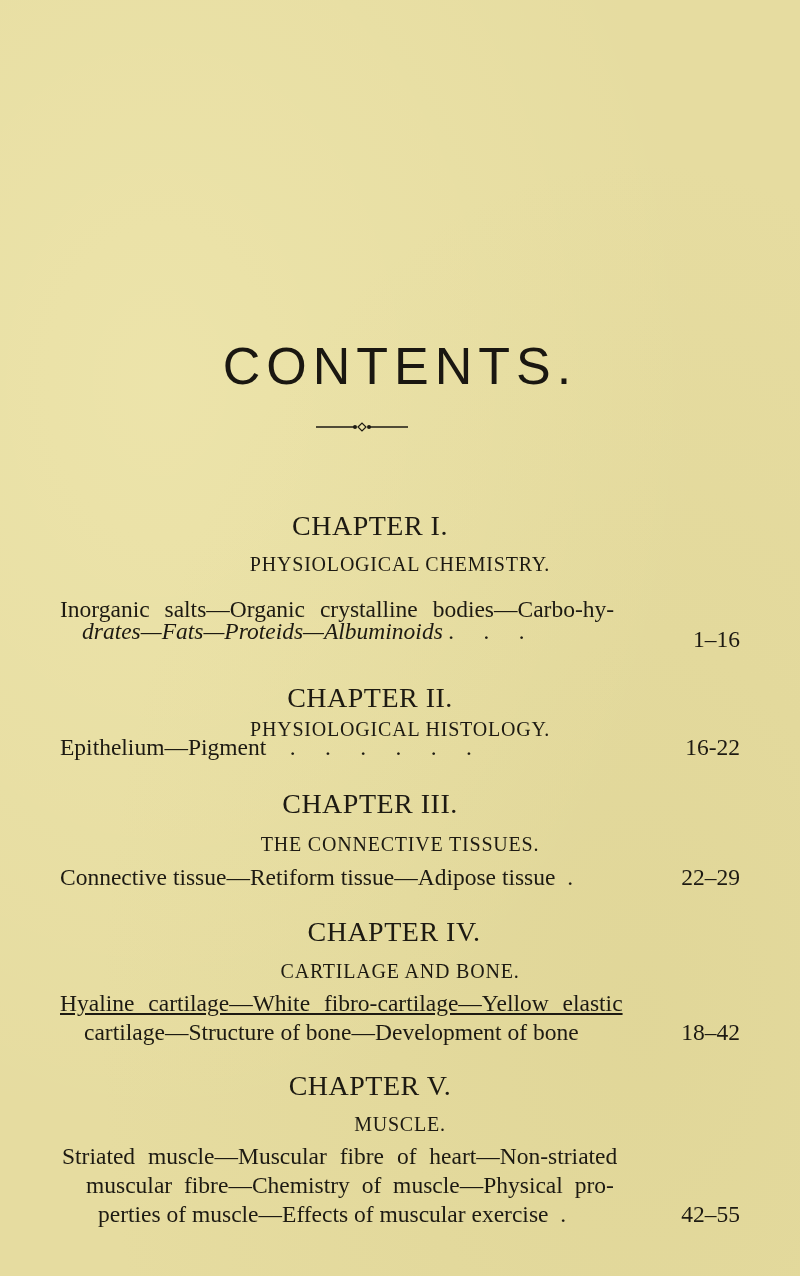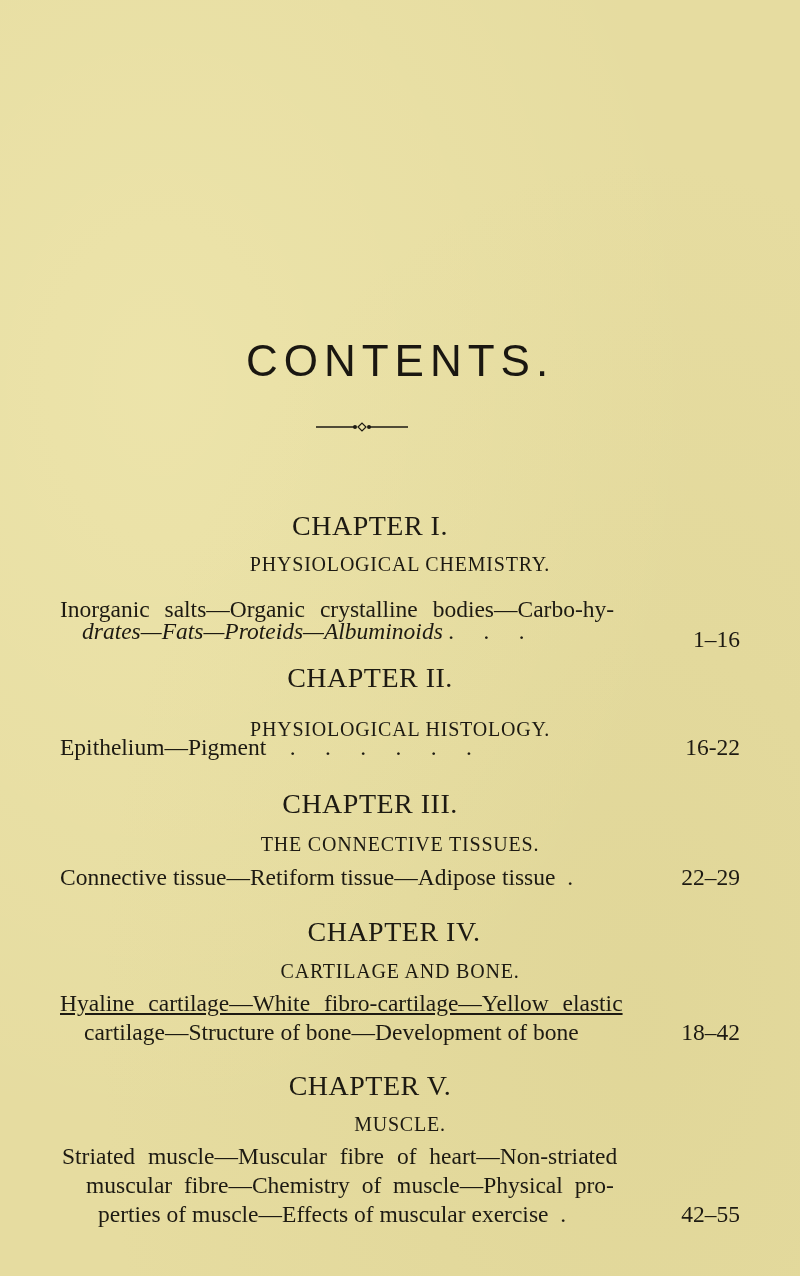--- a/index.html
+++ b/index.html
@@ -24,21 +24,21 @@
       width: 800px;
       height: 1276px;
     }
     .title {
       position: absolute;
       top: 336px;
       left: 0;
       width: 800px;
       text-align: center;
       font-family: "Liberation Sans", "DejaVu Sans", sans-serif;
-      font-size: 44px;
+      font-size: 52px;
       letter-spacing: 6px;
       font-weight: normal;
       color: #1a1711;
     }
     .ornament {
       position: absolute;
       top: 421px;
       left: 316px;
       width: 92px;
       height: 12px;
@@ -89,21 +89,21 @@
   <div>
     <div class="chapter-heading" style="top:510px;">CHAPTER I.</div>
     <div class="chapter-subtitle" style="top:553px;">PHYSIOLOGICAL CHEMISTRY.</div>
 
     <div class="entry-line" style="top:596px; left:60px; word-spacing:9px;">Inorganic salts—Organic crystalline bodies—Carbo-hy-</div>
     <div class="entry-line" style="top:618px; left:82px;font-style:italic;">drates—Fats—Proteids—Albuminoids .&nbsp;&nbsp;&nbsp;&nbsp;&nbsp;.&nbsp;&nbsp;&nbsp;&nbsp;&nbsp;.</div>
     <div class="entry-pages" style="top:626px; left:660px; width:80px;">1–16</div>
   </div>
 
   <div>
-    <div class="chapter-heading" style="top:662px;">CHAPTER II.</div>
+    <div class="chapter-heading" style="top:682px;">CHAPTER II.</div>
     <div class="chapter-subtitle" style="top:705px;margin-top:13px;">PHYSIOLOGICAL HISTOLOGY.</div>
     <div class="entry-line" style="top:734px; left:60px;">Epithelium—Pigment&nbsp;&nbsp;&nbsp;&nbsp;.&nbsp;&nbsp;&nbsp;&nbsp;&nbsp;.&nbsp;&nbsp;&nbsp;&nbsp;&nbsp;.&nbsp;&nbsp;&nbsp;&nbsp;&nbsp;.&nbsp;&nbsp;&nbsp;&nbsp;&nbsp;.&nbsp;&nbsp;&nbsp;&nbsp;&nbsp;.</div>
     <div class="entry-pages" style="top:734px; left:660px; width:80px;">16-22</div>
   </div>
 
   <div>
     <div class="chapter-heading" style="top:788px;">CHAPTER III.</div>
     <div class="chapter-subtitle" style="top:833px;">THE CONNECTIVE TISSUES.</div>
     <div class="entry-line" style="top:864px; left:60px;">Connective tissue—Retiform tissue—Adipose tissue&nbsp;&nbsp;.</div>
     <div class="entry-pages" style="top:864px; left:660px; width:80px;">22–29</div>

